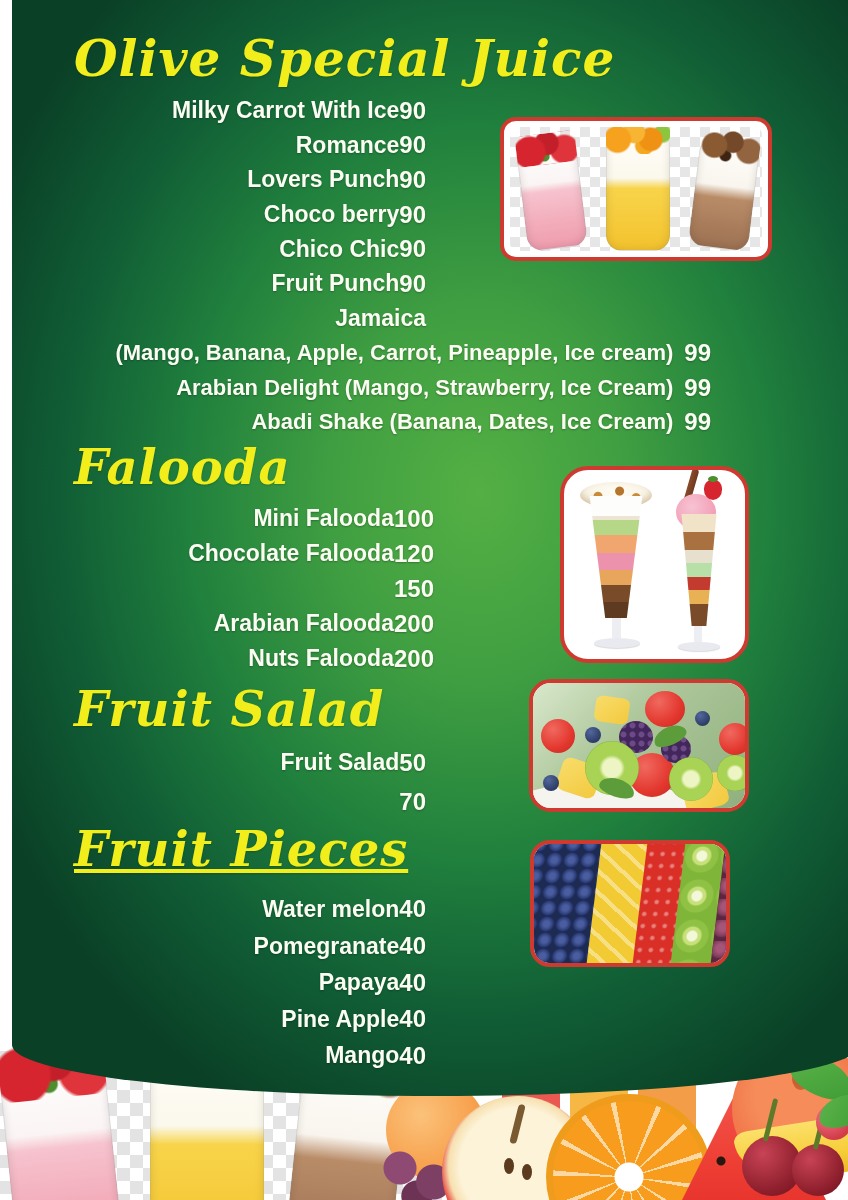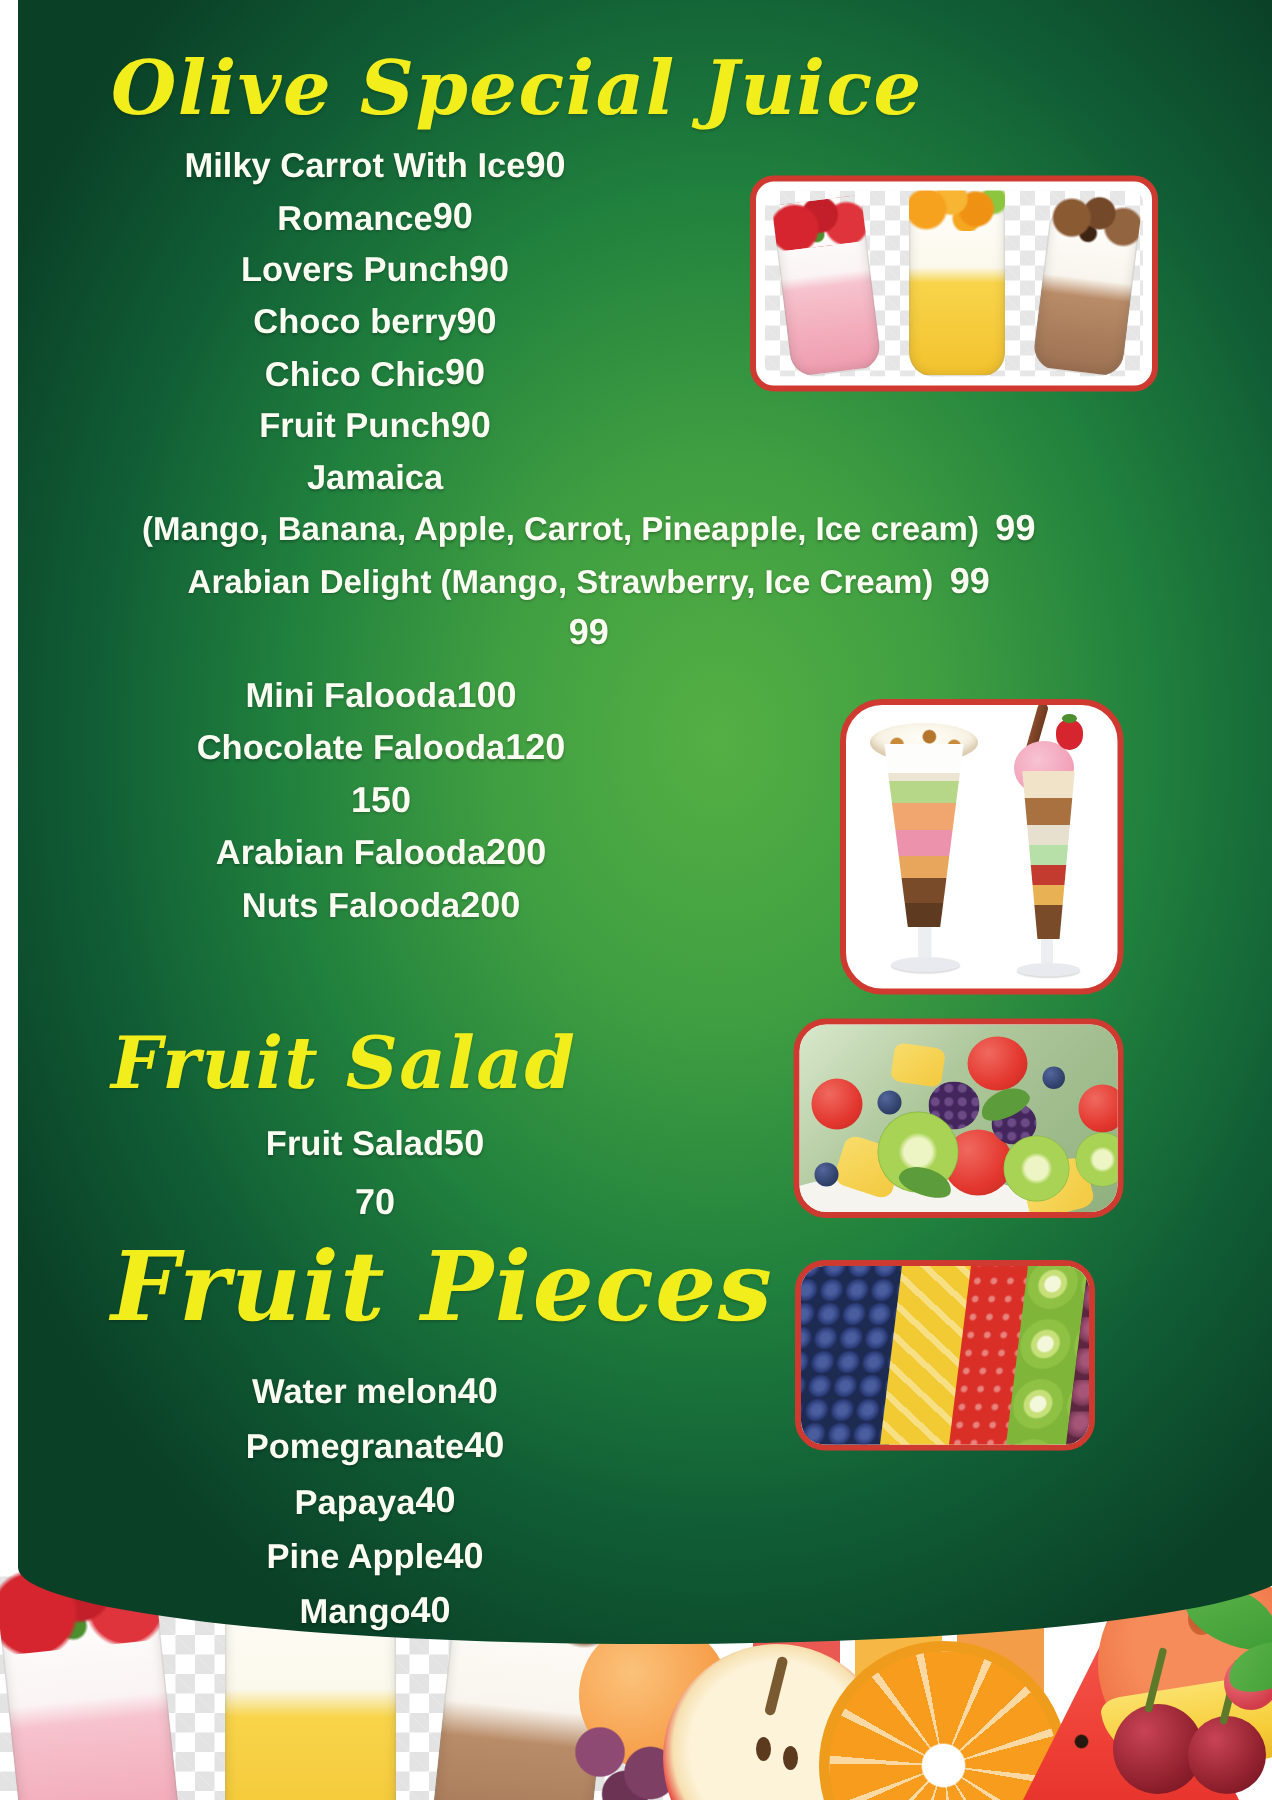--- a/index.html
+++ b/index.html
@@ -86,32 +86,32 @@
   .green-panel{position:absolute;left:12px;top:0;width:848px;height:1096px;z-index:1;
     border-radius:0 0 55% 55%/0 0 56px 56px;
     background:radial-gradient(ellipse 540px 680px at 55% 45%,
       #54b044 0%,#3f9e41 28%,#20803d 54%,#105c35 78%,#0a4026 100%);}
 
   
   .section{position:absolute;left:62px;}
   .script-title{font-family:"DejaVu Serif",serif;font-style:italic;font-weight:bold;
     color:#f1ee1c;letter-spacing:1px;line-height:1.15;text-shadow:0 1px 2px rgba(0,0,0,.18);}
   .item-list{margin-top:6px;}
-  .menu-row{display:flex;justify-content:center;align-items:center;}
+  .menu-row{display:flex;justify-content:flex-end;align-items:center;}
   .item-name{font-weight:bold;color:#fbfdf3;font-size:23px;text-shadow:0 1px 2px rgba(0,0,0,.28);white-space:nowrap;}
   .item-price{font-weight:bold;color:#fbfdf3;font-size:24px;text-shadow:0 1px 2px rgba(0,0,0,.28);}
   #sec0{top:30px;} #sec0 .script-title{font-size:50px;}
   #sec0 .menu-row{width:352px;height:34.6px;}
   #sec0 .menu-row.wide{width:637px;gap:11px;}
   #sec0 .menu-row.wide .item-name{font-size:22px;}
   #sec1{top:440px;} #sec1 .script-title{font-size:48px;}
   #sec1 .menu-row{width:360px;height:35px;}
   #sec2{top:682px;} #sec2 .script-title{font-size:48px;}
   #sec2 .menu-row{width:352px;height:39px;}
-  #sec3{top:822px;} #sec3 .script-title{font-size:64px;}
+  #sec3{top:822px;} #sec3 .script-title{font-size:48px;text-decoration:underline;}
   #sec3 .item-list{margin-top:14px;}
   #sec3 .menu-row{width:352px;height:36.6px;}
 
   
   .photo-frame{position:absolute;box-sizing:border-box;border:4px solid #cf3a30;background:#fff;overflow:hidden;}
   .frame-juice{left:488px;top:117px;width:272px;height:144px;border-radius:16px;padding:6px;}
   .frame-juice .checker{position:absolute;inset:6px;border-radius:8px;background-color:#fff;
     background-image:
       linear-gradient(45deg,#e6e6e6 25%,transparent 25%,transparent 75%,#e6e6e6 75%),
       linear-gradient(45deg,#e6e6e6 25%,transparent 25%,transparent 75%,#e6e6e6 75%);
@@ -250,25 +250,27 @@
           </div>
           <div class="menu-row wide">
             <span class="item-name">(Mango, Banana, Apple, Carrot, Pineapple, Ice cream)</span>
             <span class="item-price">99</span>
           </div>
           <div class="menu-row wide">
             <span class="item-name">Arabian Delight (Mango, Strawberry, Ice Cream)</span>
             <span class="item-price">99</span>
           </div>
           <div class="menu-row wide">
+            <span class="item-name">Abadi Shake (Banana, Dates, Ice Cream)</span>
             <span class="item-price">99</span>
           </div>
         </div>
     </div>
     <div class="section" id="sec1">
+      <div class="script-title">Falooda</div>
       <div class="item-list">
           <div class="menu-row">
             <span class="item-name">Mini Falooda</span>
             <span class="item-price">100</span>
           </div>
           <div class="menu-row">
             <span class="item-name">Chocolate Falooda</span>
             <span class="item-price">120</span>
           </div>
           <div class="menu-row">

